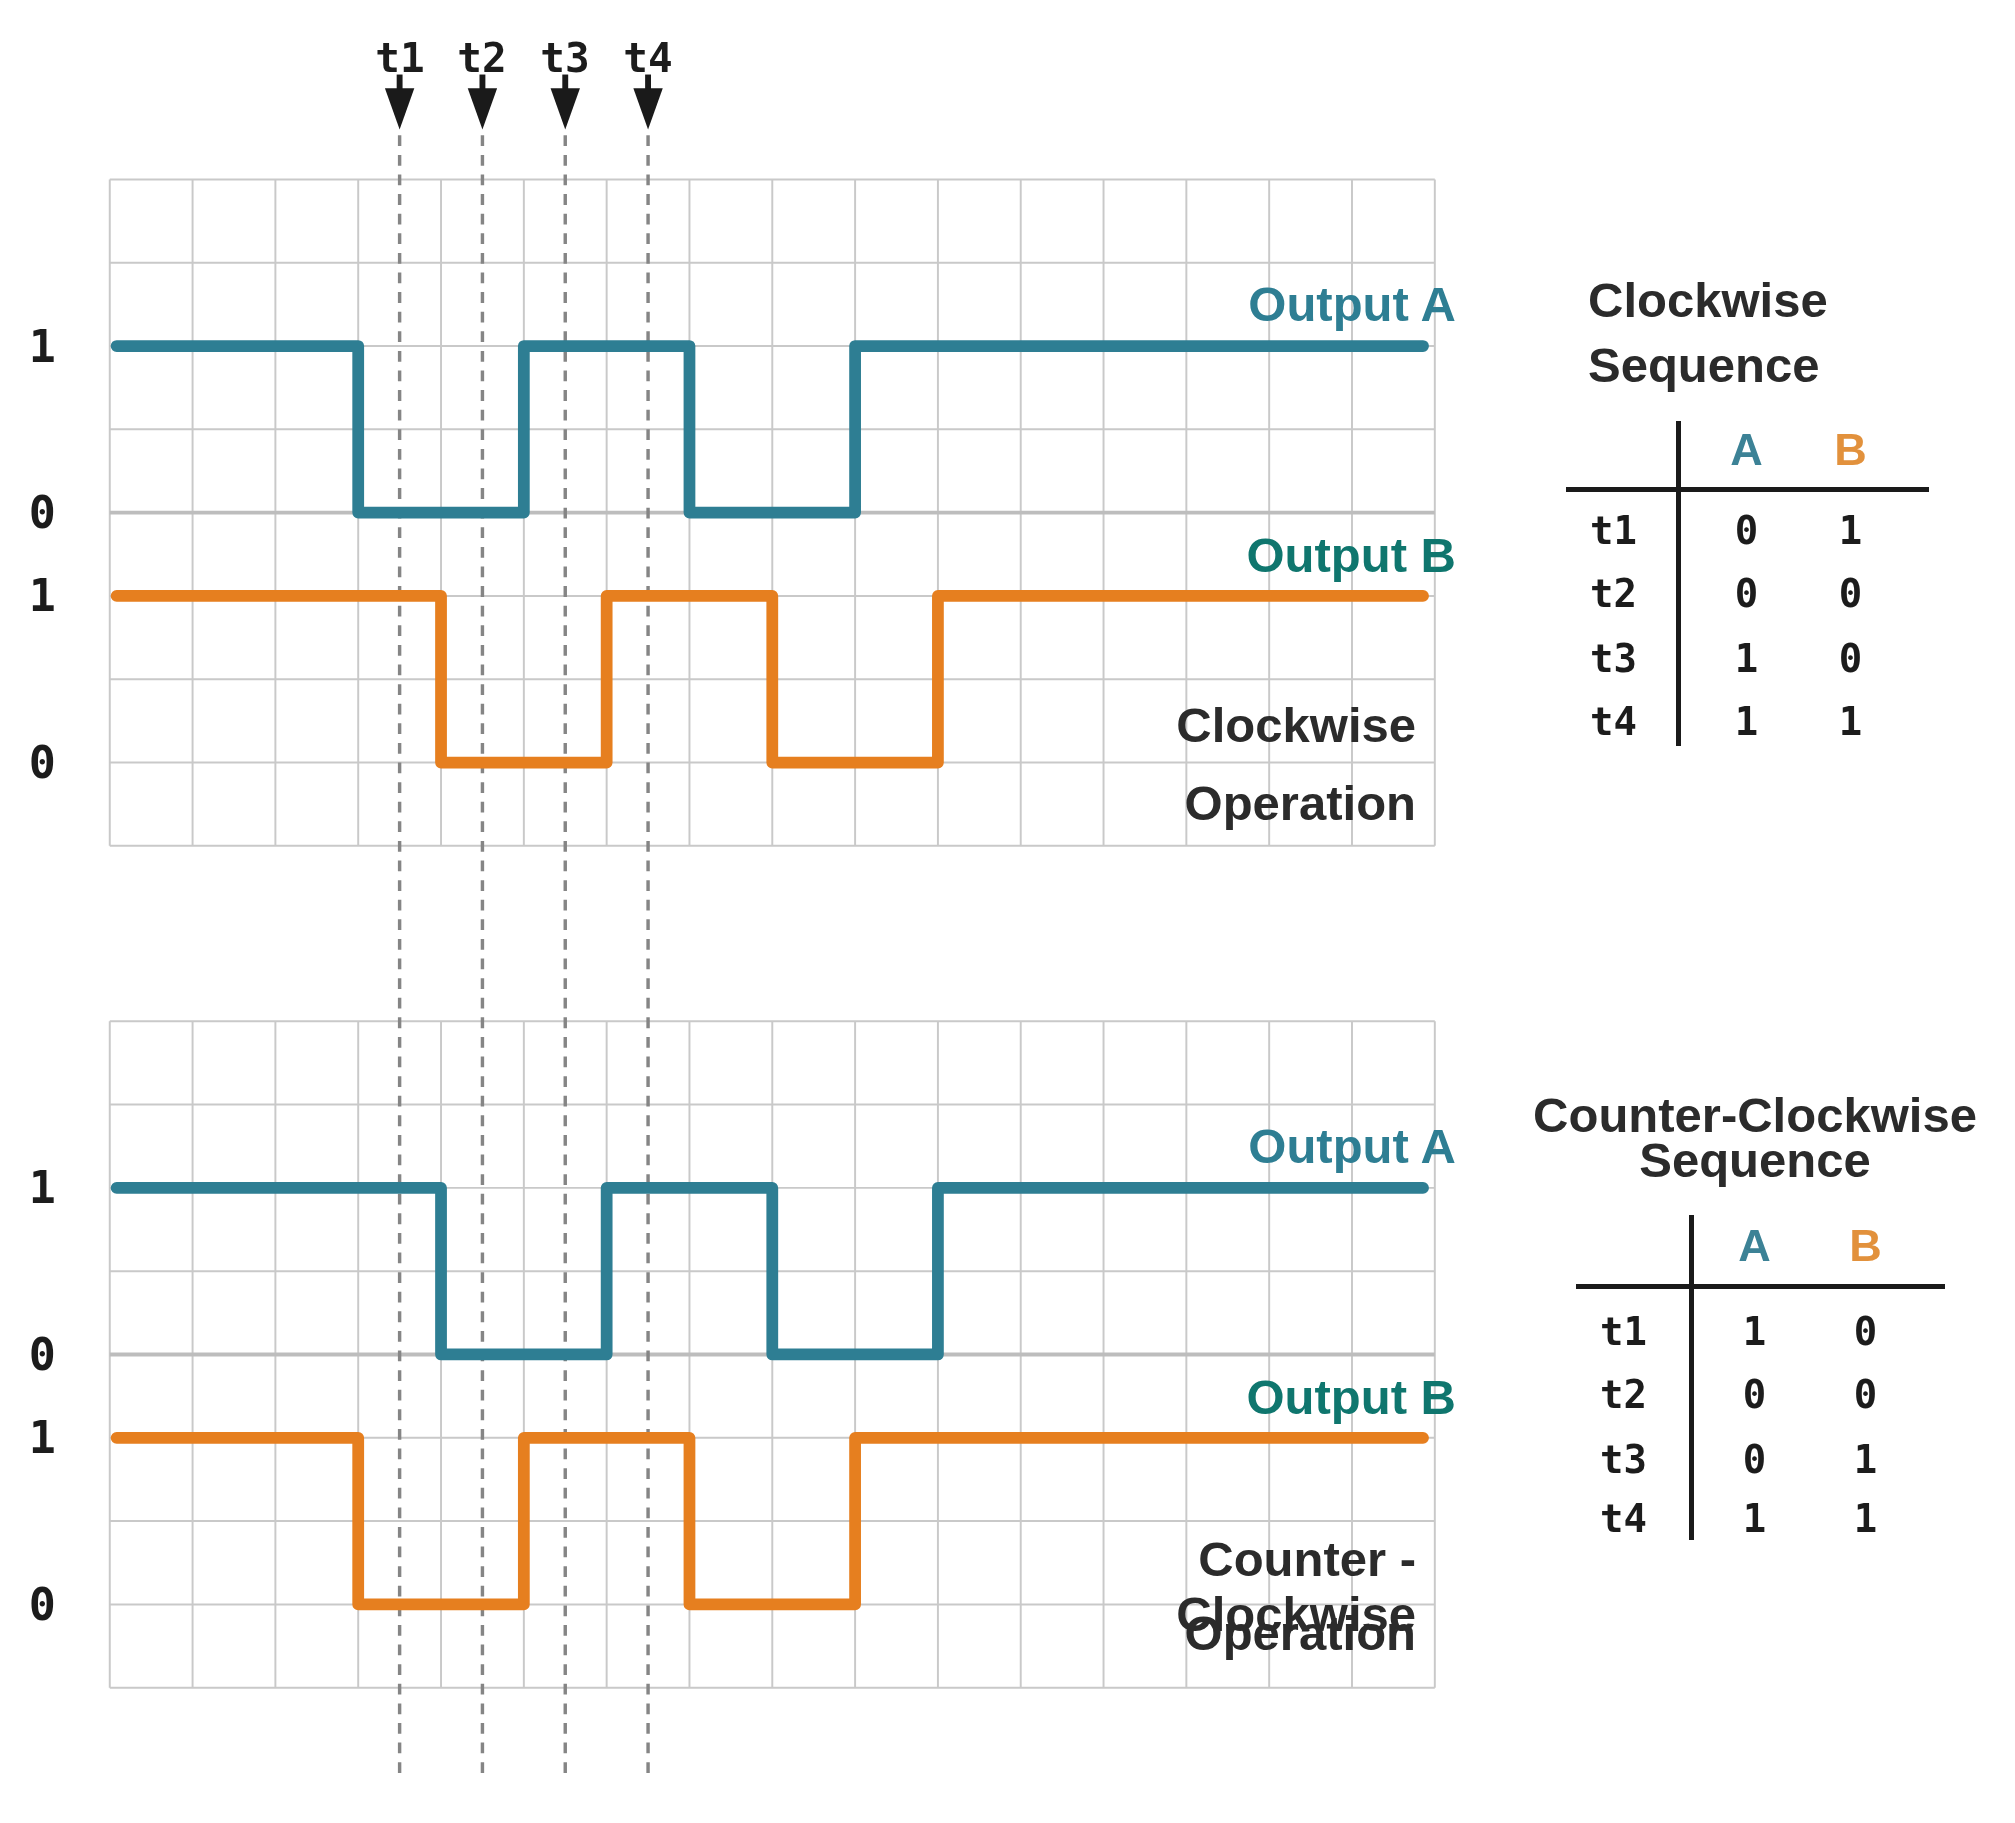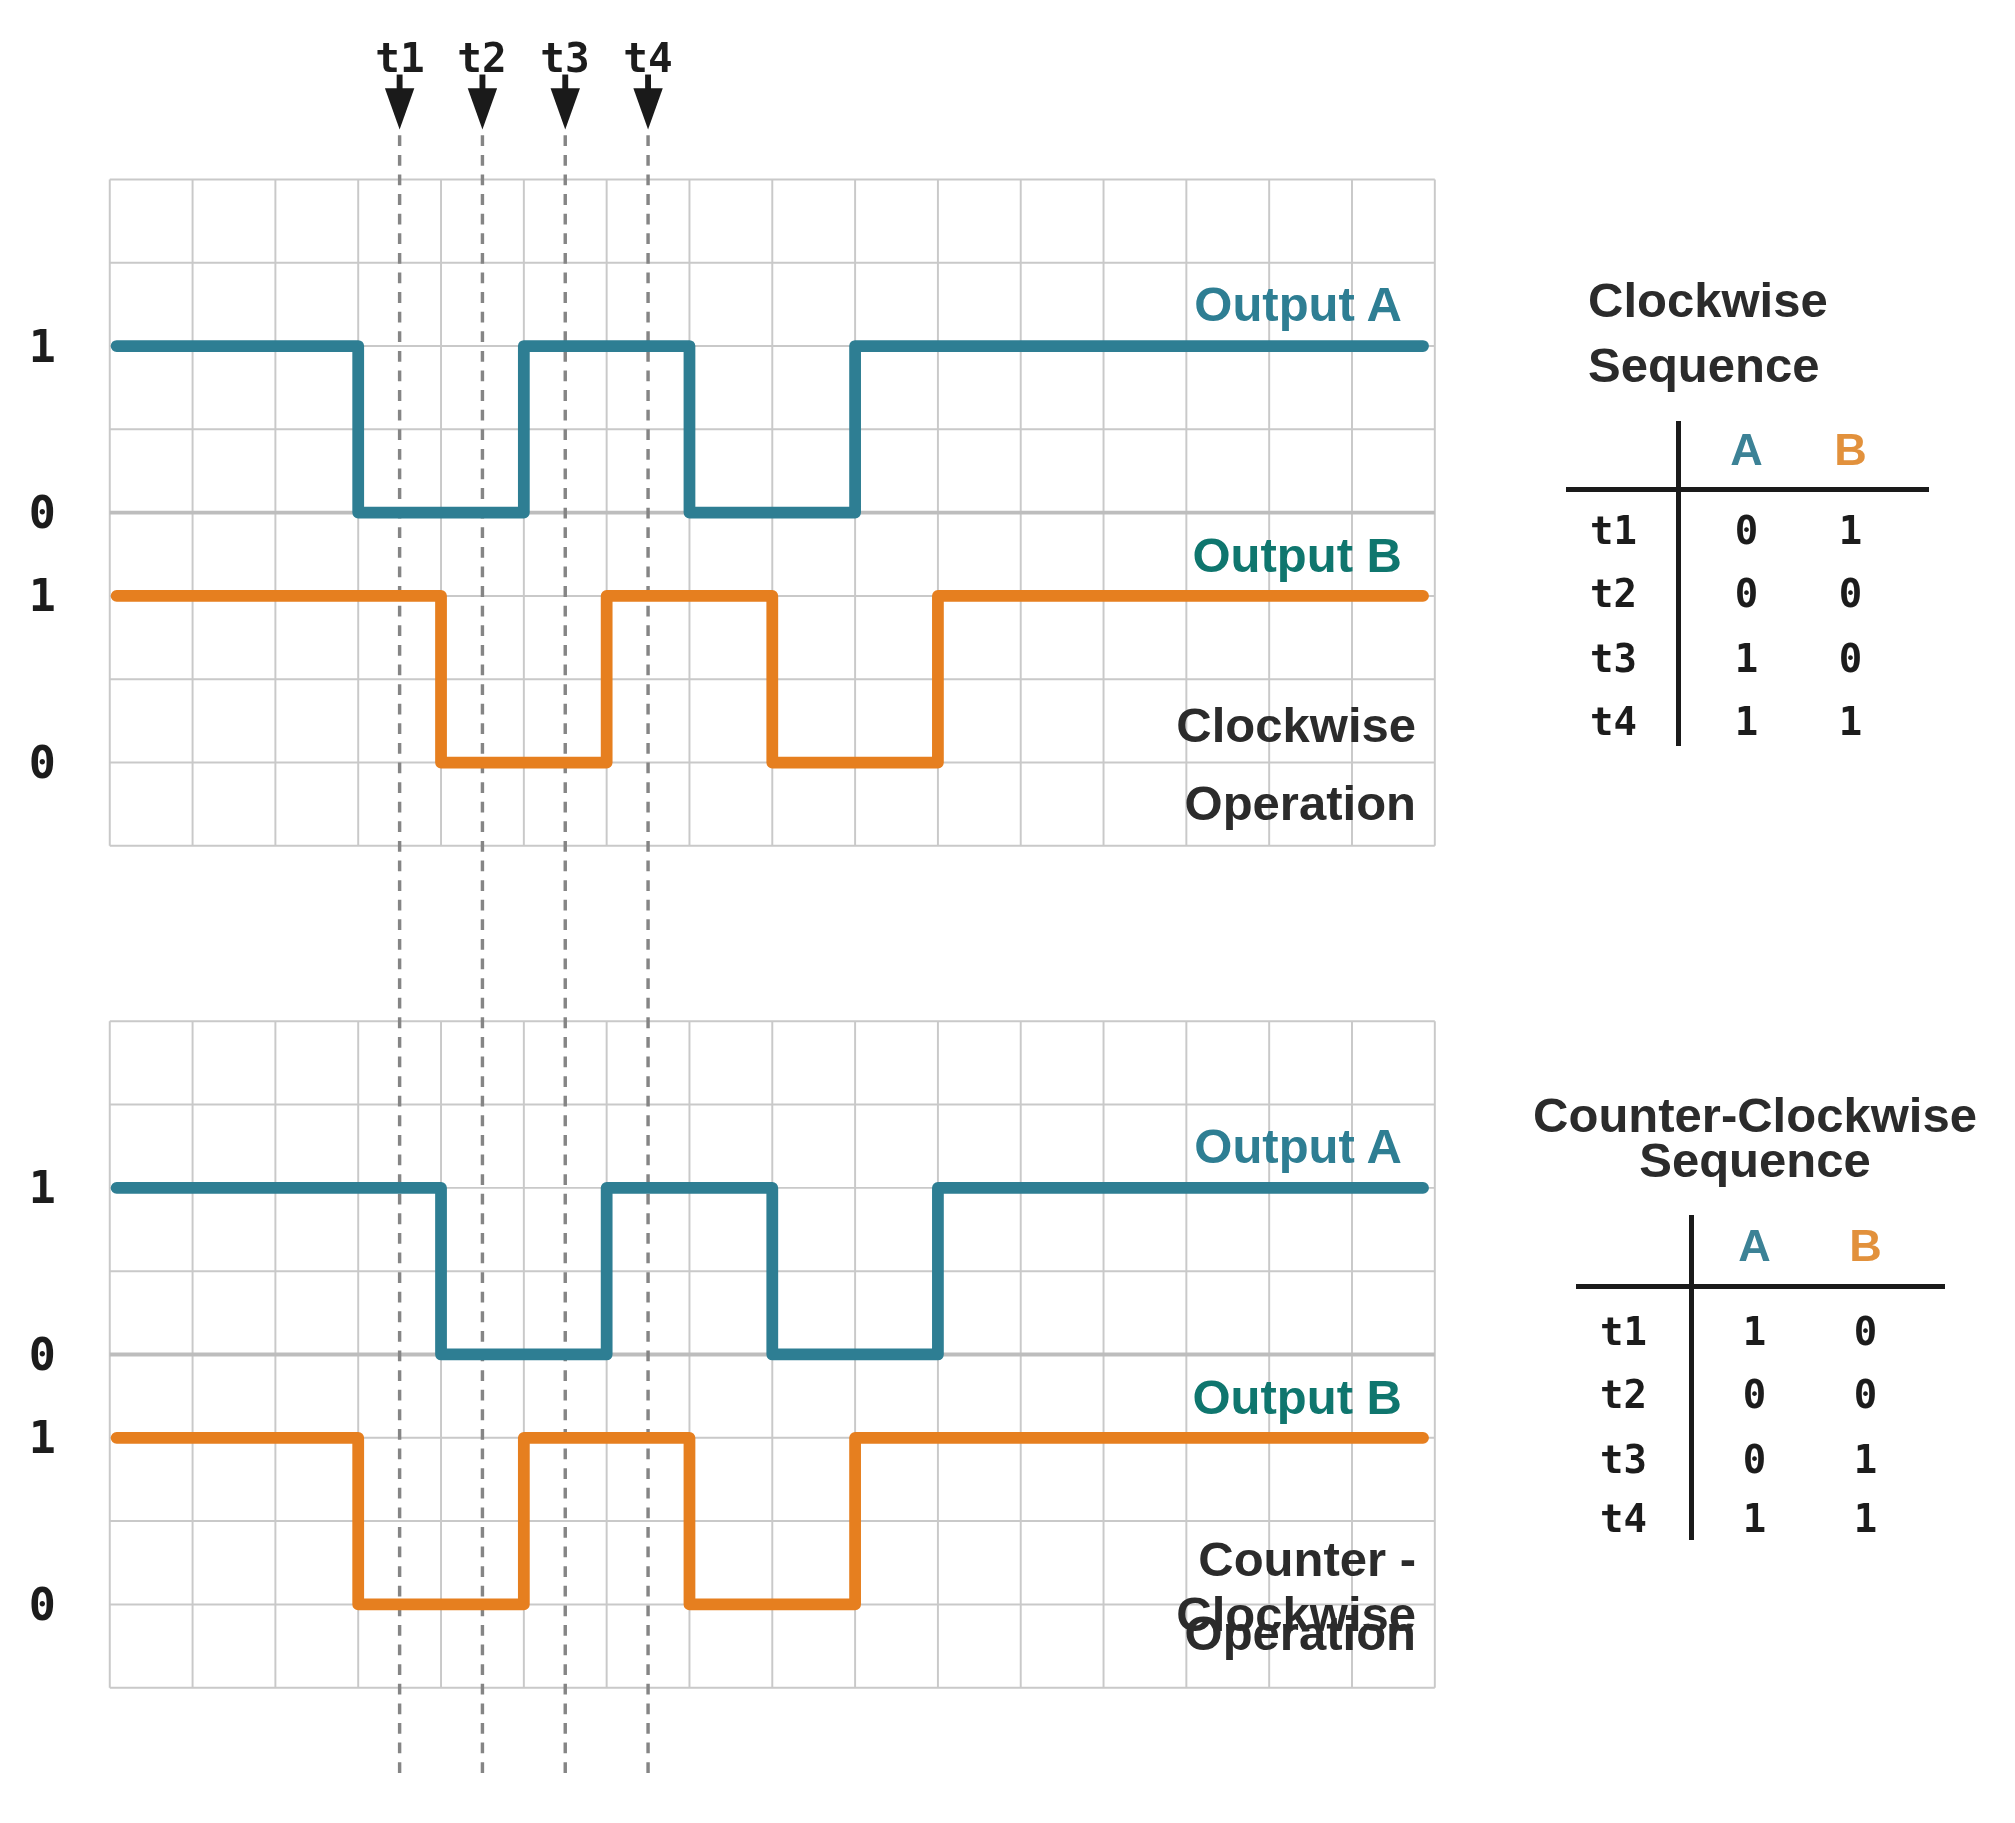--- a/index.html
+++ b/index.html
@@ -15,21 +15,21 @@
     position:absolute;width:88px;text-align:center;
     font:700 41px "DejaVu Sans Mono", monospace;
     color:#1c1c1c;line-height:47px;
   }
   .axis-label{
     position:absolute;left:7.8px;width:69px;height:55px;text-align:center;
     font:700 45px "DejaVu Sans Mono", monospace;
     color:#1c1c1c;line-height:55px;
   }
   .wave-name{
-    position:absolute;left:1010px;width:392px;text-align:right;
+    position:absolute;left:1064px;width:392px;text-align:right;
     font:700 49px "Liberation Sans", sans-serif;line-height:55px;
   }
   .wave-name.teal{color:#2e7e93;}
   .wave-name.orange{color:#0f766e;}
   .annotation{
     position:absolute;left:985px;width:431px;text-align:right;
     font:700 49px "Liberation Sans", sans-serif;line-height:55px;
     color:#2b2b2b;
   }
   .tbl-title{

